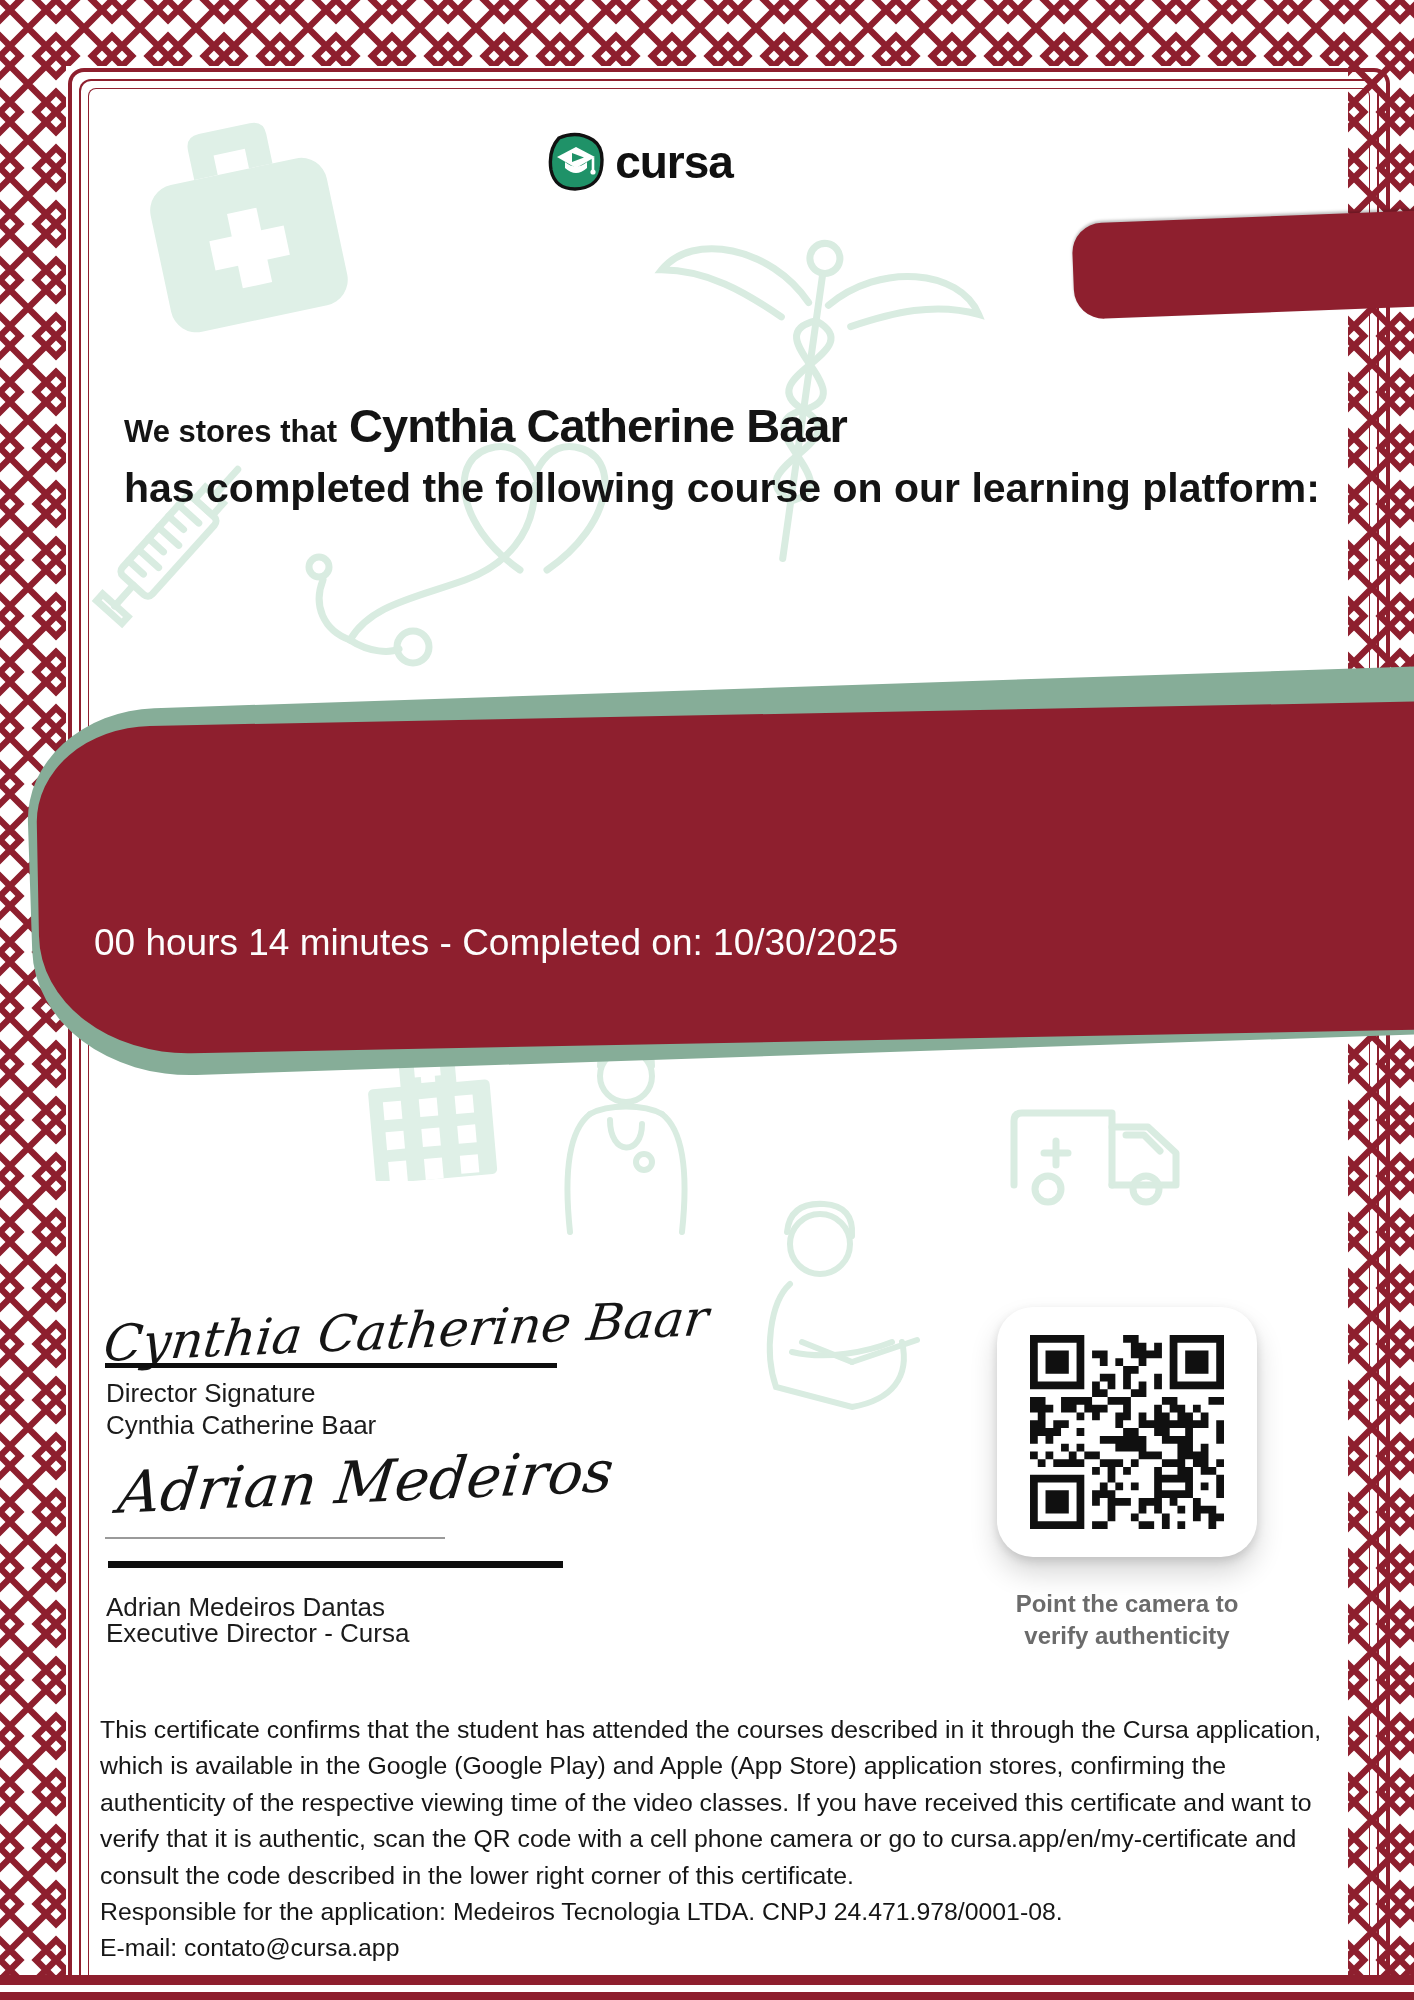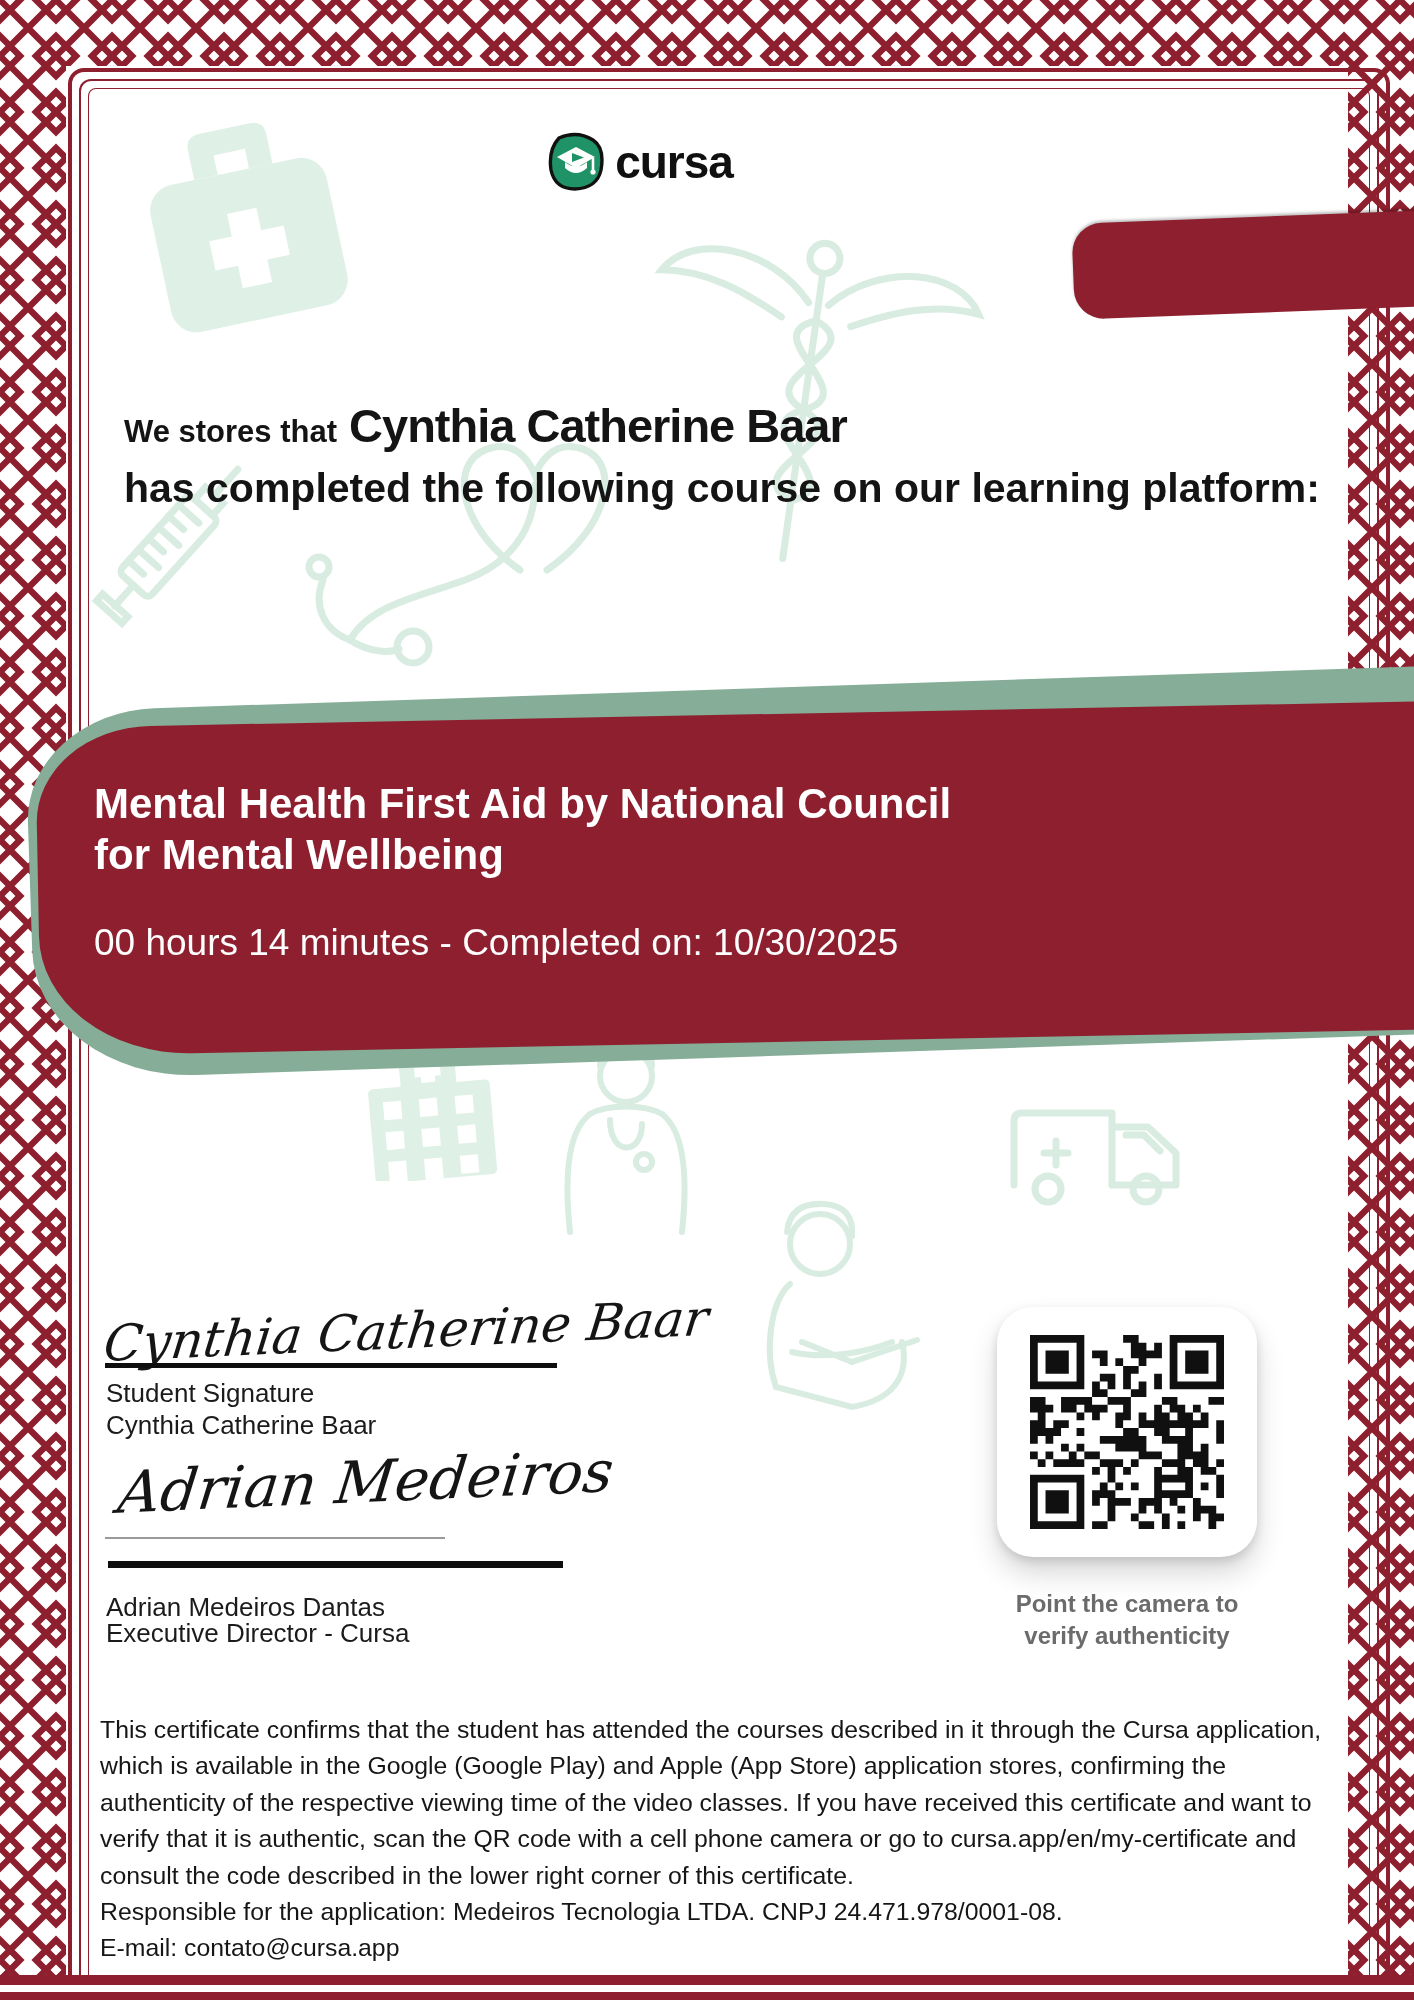--- a/index.html
+++ b/index.html
@@ -193,26 +193,25 @@
   <div class="certify-block">
     <div class="certify-line1">
       <span class="certify-prefix">We stores that</span>
       <span class="certify-name">Cynthia Catherine Baar</span>
     </div>
     <div class="certify-line2">has completed the following course on our learning platform:</div>
   </div>
 
   <div class="blob-sage"></div>
   <div class="blob-maroon"></div>
-  <div class="blob-title">Mental Health First Aid by National Council for Mental Wellbeing</div>
   <div class="blob-details">00 hours 14 minutes - Completed on: 10/30/2025</div>
 
   <div class="sig-script student">Cynthia Catherine Baar</div>
   <div class="sig-line l1"></div>
-  <div class="sig-caption sc1">Student Signature</div>
+  <div class="sig-caption sc1">Director Signature</div>
   <div class="sig-caption sc2">Cynthia Catherine Baar</div>
 
   <div class="sig-script director">Adrian Medeiros</div>
   <div class="sig-line thin"></div>
   <div class="sig-line l2"></div>
   <div class="sig-caption sc3">Adrian Medeiros Dantas</div>
   <div class="sig-caption sc4">Executive Director - Cursa</div>
 
   <div class="qr-card">
     <svg id="qr" width="194" height="194" viewBox="0 0 180 180">

